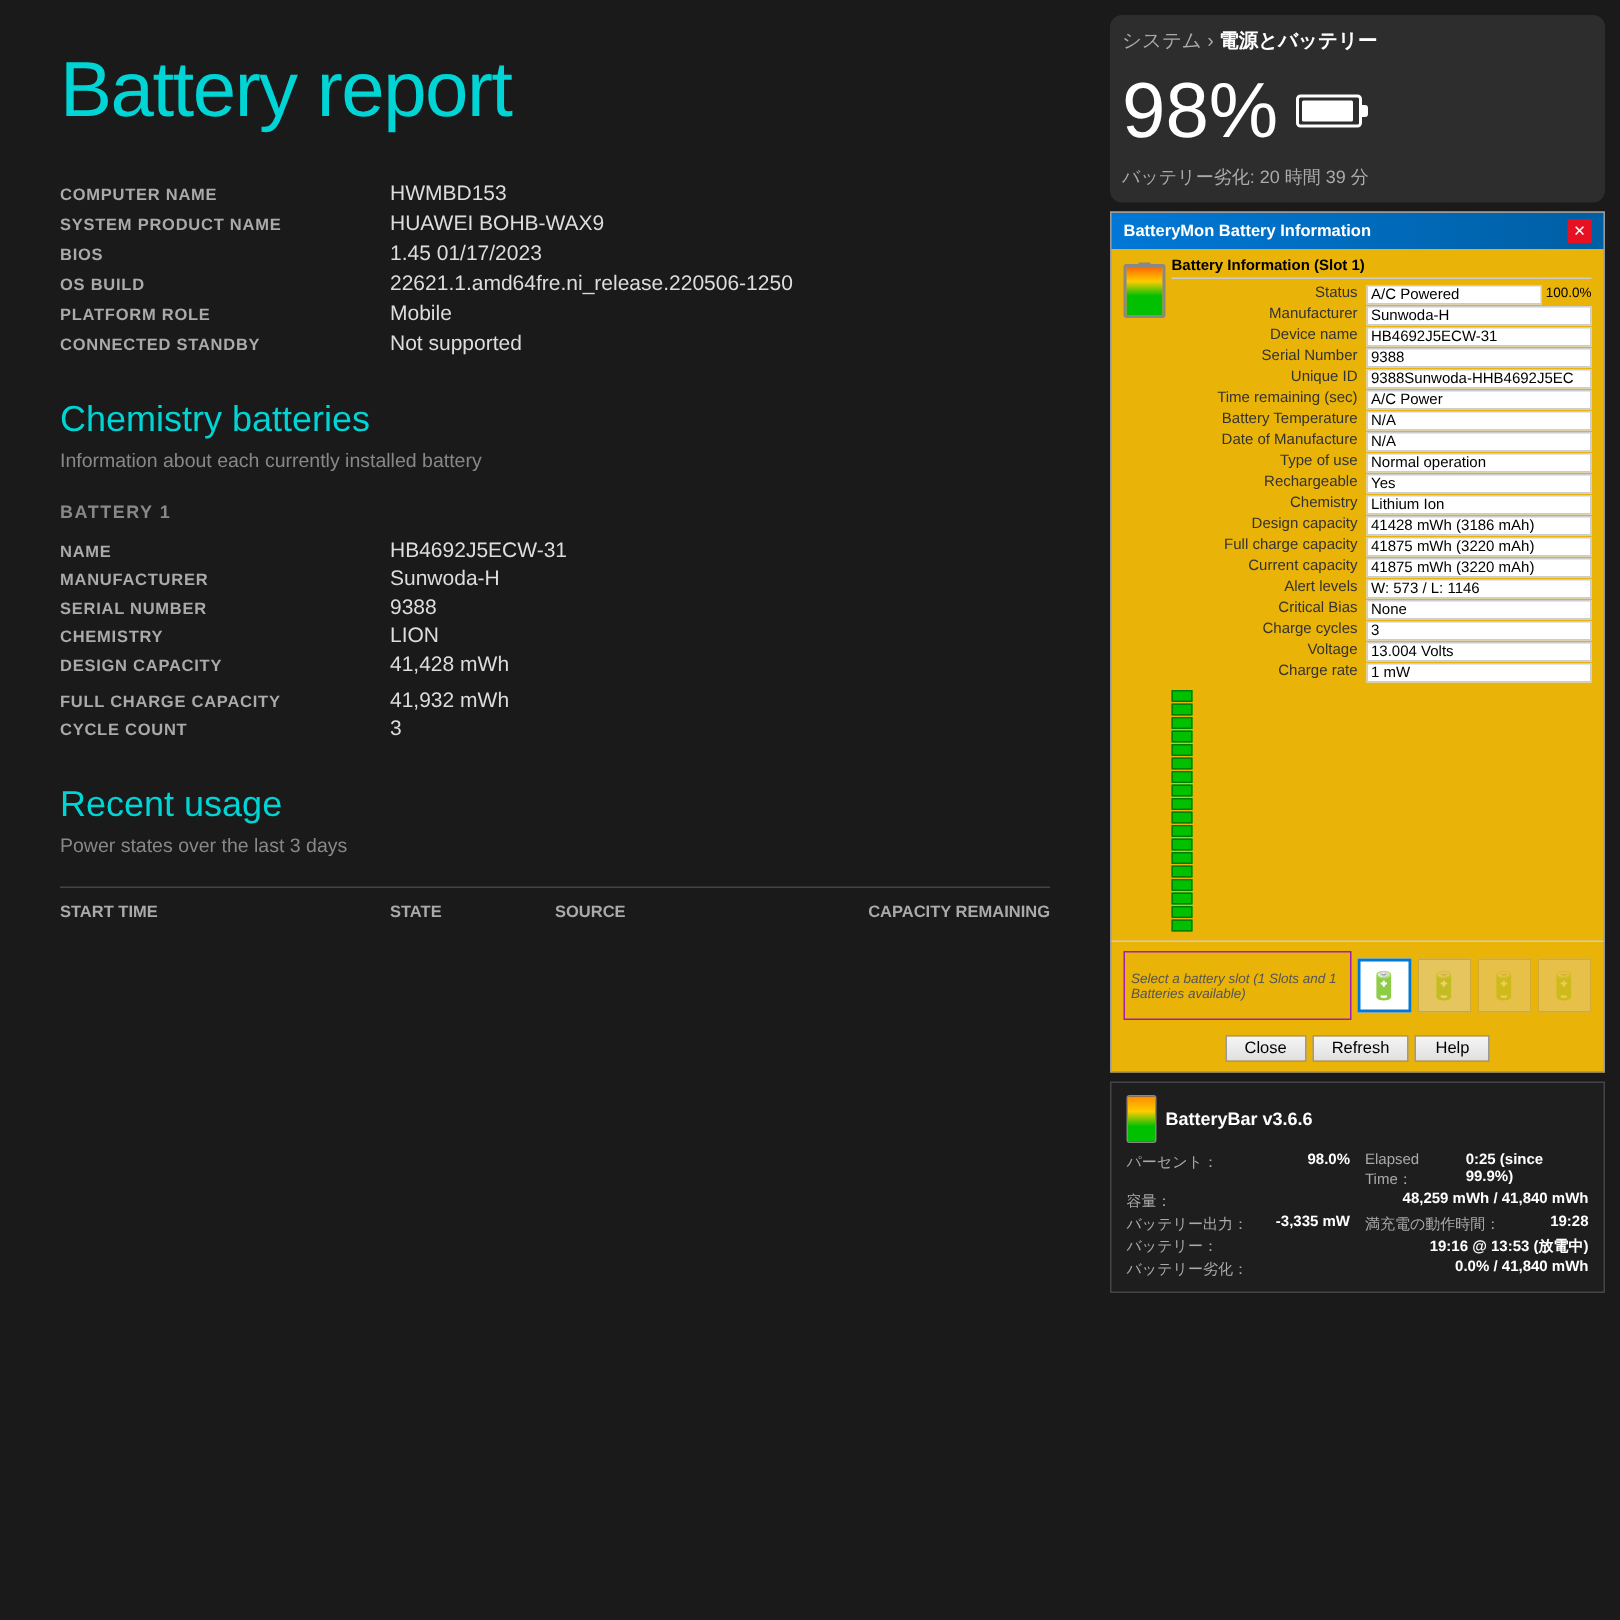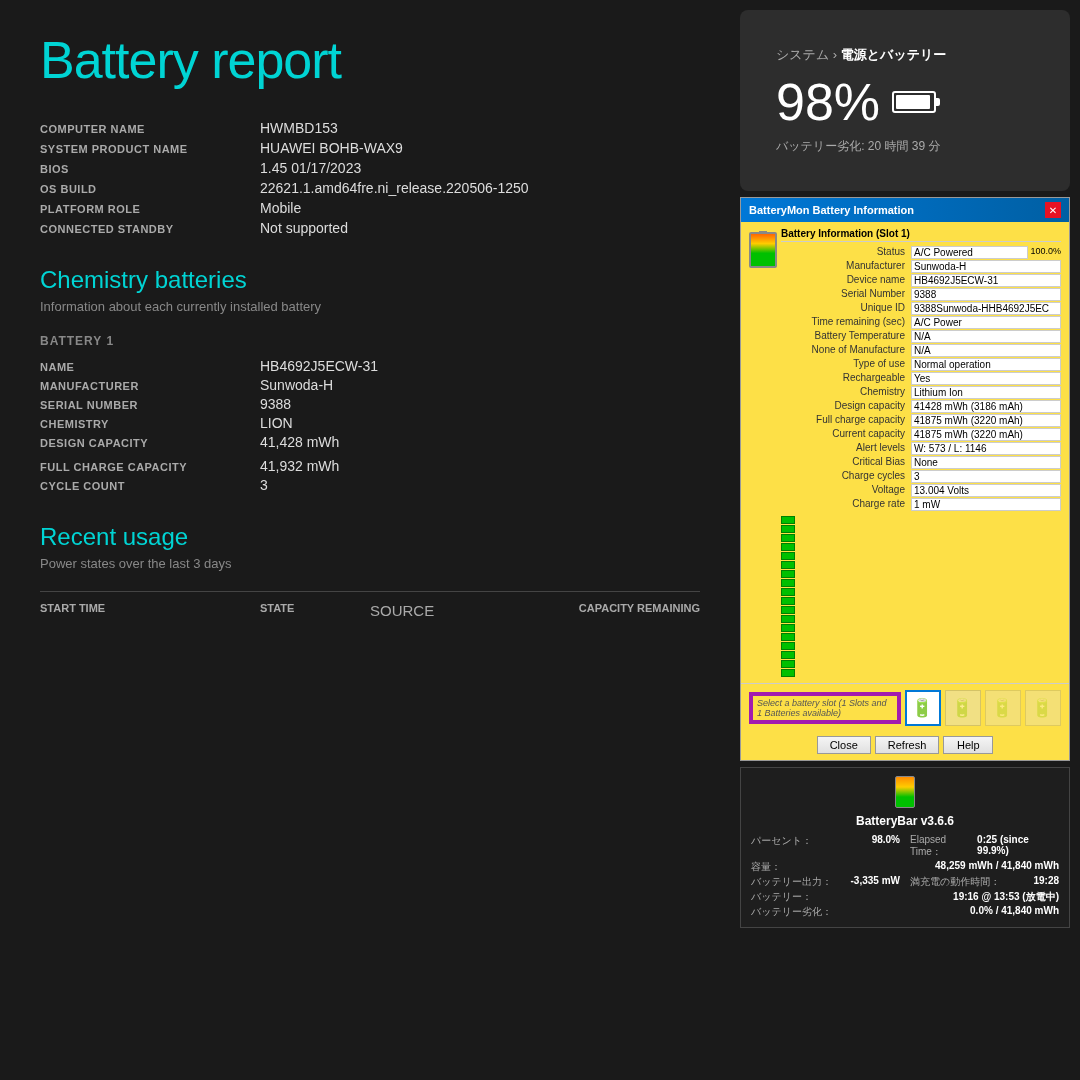--- a/index.html
+++ b/index.html
@@ -106,28 +106,28 @@
       margin-top: 30px;
     }
     .recent-table-header {
       display: flex;
       margin-top: 20px;
       border-top: 1px solid #444;
       padding-top: 10px;
     }
     .col-start { flex: 2; font-size: 11px; font-weight: 700; color: #aaa; text-transform: uppercase; }
     .col-state { flex: 1; font-size: 11px; font-weight: 700; color: #aaa; text-transform: uppercase; }
-    .col-source { flex: 1; font-size: 15px; font-weight: 400; color: #aaa; text-transform: uppercase; }
+    .col-source { flex: 1; font-size: 11px; font-weight: 700; color: #aaa; text-transform: uppercase; }
     .col-capacity { flex: 2; font-size: 11px; font-weight: 700; color: #aaa; text-transform: uppercase; text-align: right; }
 
     
     .win11-card {
       background: #2d2d2d;
       border-radius: 8px;
-      padding: 36px;
+      padding: 8px;
       margin-bottom: 6px;
     }
     .win11-nav {
       font-size: 13px;
       color: #aaa;
       margin-bottom: 8px;
     }
     .win11-nav span.active {
       color: #fff;
       font-weight: 600;
@@ -168,21 +168,21 @@
       border-radius: 1px;
       width: 95%;
     }
     .win11-time-remaining {
       font-size: 12px;
       color: #aaa;
     }
 
     
     .batterymon-dialog {
-      background: #fde047;
+      background: #eab308;
       border: 1px solid #999;
       border-radius: 0;
       font-size: 11px;
       color: #000;
       margin-bottom: 6px;
       font-family: 'Segoe UI', Arial, sans-serif;
     }
     .dialog-titlebar {
       background: linear-gradient(to right, #0078d7, #005fa3);
       color: #fff;
@@ -242,22 +242,22 @@
     .slot-select {
       display: flex;
       gap: 4px;
       padding: 6px 8px;
       border-top: 1px solid #ccc;
       align-items: center;
     }
     .slot-title {
       font-size: 9px;
       color: #555;
-      border: 4px solid #a21caf;
-      padding: 2px 4px;
+      border: 1px solid #a21caf;
+      padding: 12px 4px;
       flex: 1;
       font-style: italic;
     }
     .slot-icon {
       width: 36px;
       height: 36px;
       background: #e0e0e0;
       border: 1px solid #999;
       display: flex;
       align-items: center;
@@ -289,21 +289,20 @@
       border: 1px solid #444;
       padding: 8px 10px;
       font-size: 11px;
       color: #ccc;
     }
     .bb-header {
       display: flex;
       align-items: center;
       gap: 6px;
       margin-bottom: 6px;
-      flex-direction: column;
     }
     .bb-icon {
       width: 20px;
       height: 32px;
       background: linear-gradient(to bottom, #ff8c00, #ffcc00, #00c000, #00c000);
       border: 1px solid #888;
       border-radius: 2px;
     }
     .bb-title {
       font-size: 12px;
@@ -470,21 +469,21 @@
                 </div>
                 <div class="bm-row">
                   <span class="bm-label">Time remaining (sec)</span>
                   <span class="bm-value">A/C Power</span>
                 </div>
                 <div class="bm-row">
                   <span class="bm-label">Battery Temperature</span>
                   <span class="bm-value">N/A</span>
                 </div>
                 <div class="bm-row">
-                  <span class="bm-label">None of Manufacture</span>
+                  <span class="bm-label">Date of Manufacture</span>
                   <span class="bm-value">N/A</span>
                 </div>
                 <div class="bm-row">
                   <span class="bm-label">Type of use</span>
                   <span class="bm-value">Normal operation</span>
                 </div>
                 <div class="bm-row">
                   <span class="bm-label">Rechargeable</span>
                   <span class="bm-value">Yes</span>
                 </div>

